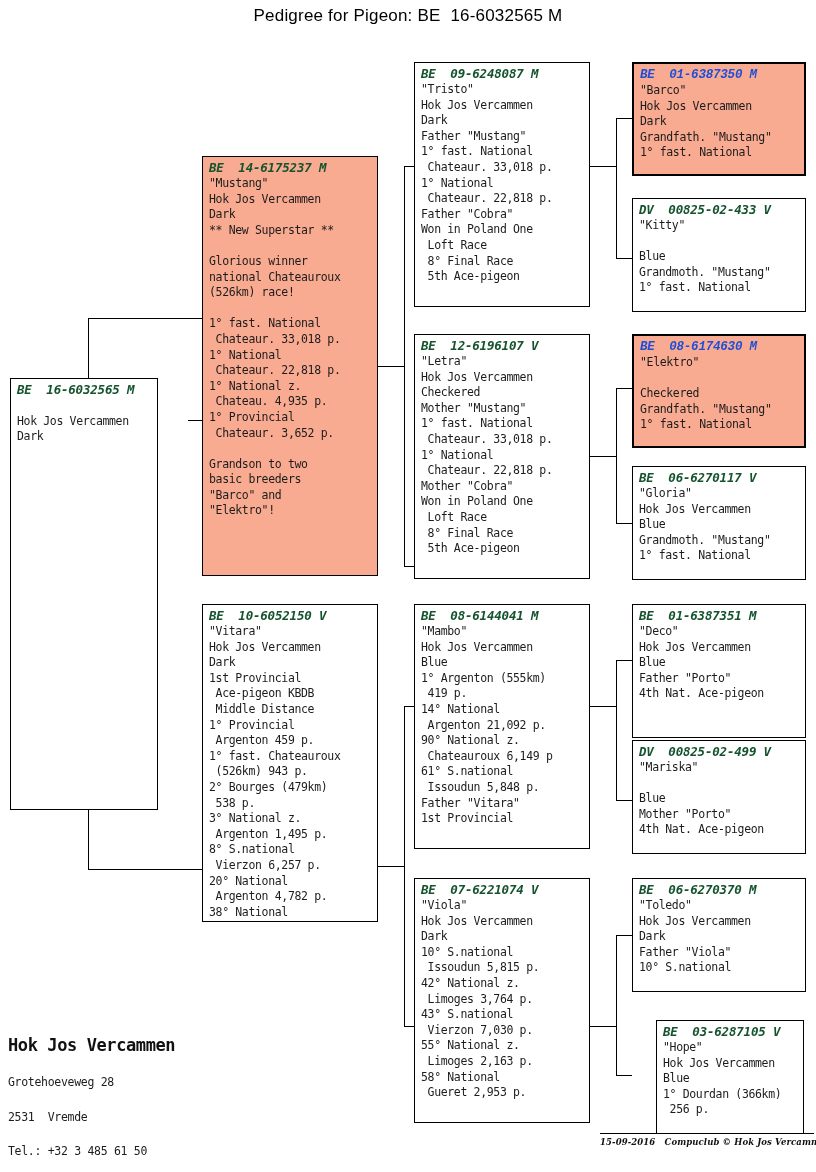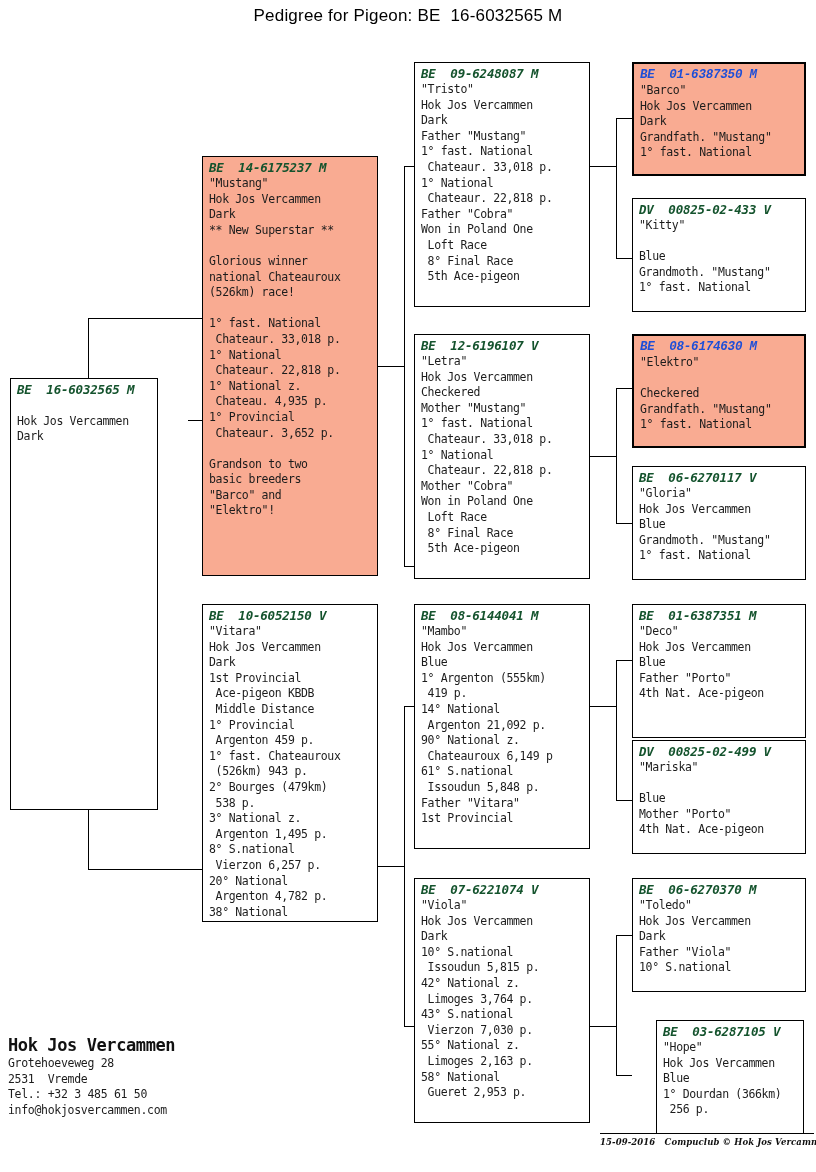--- a/index.html
+++ b/index.html
@@ -94,20 +94,21 @@
     white-space: pre;
     line-height: 21px;
   }
   #breeder-block .addr {
     font-family: "DejaVu Sans Mono", monospace;
     font-size: 11.5px;
     line-height: 15.5px;
     letter-spacing: -0.3px;
     color: #1c1c1c;
     white-space: pre;
+    margin-top: 19px;
   }
   #credit-rule {
     position: absolute;
     left: 600px;
     top: 1133px;
     width: 214px;
     height: 1px;
     background: #000;
   }
   #credit-line {

